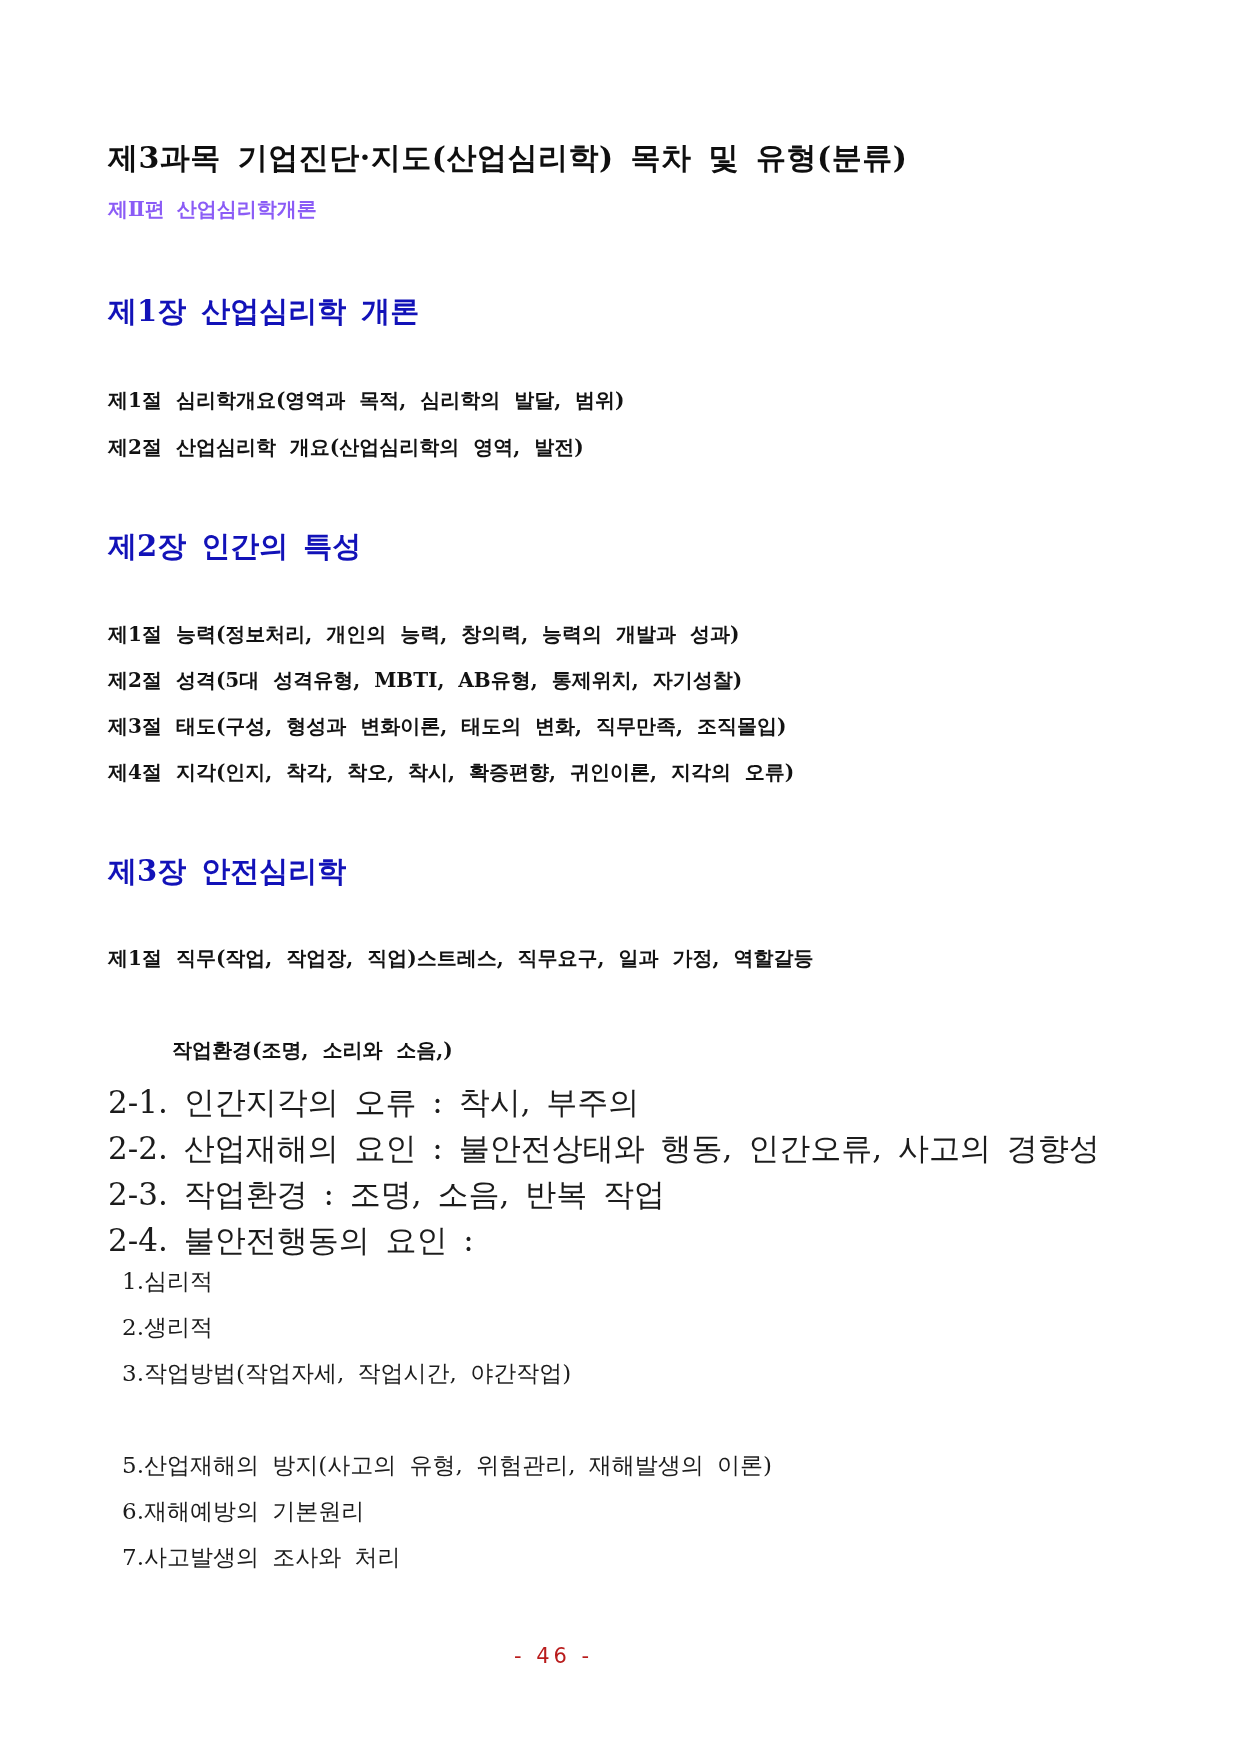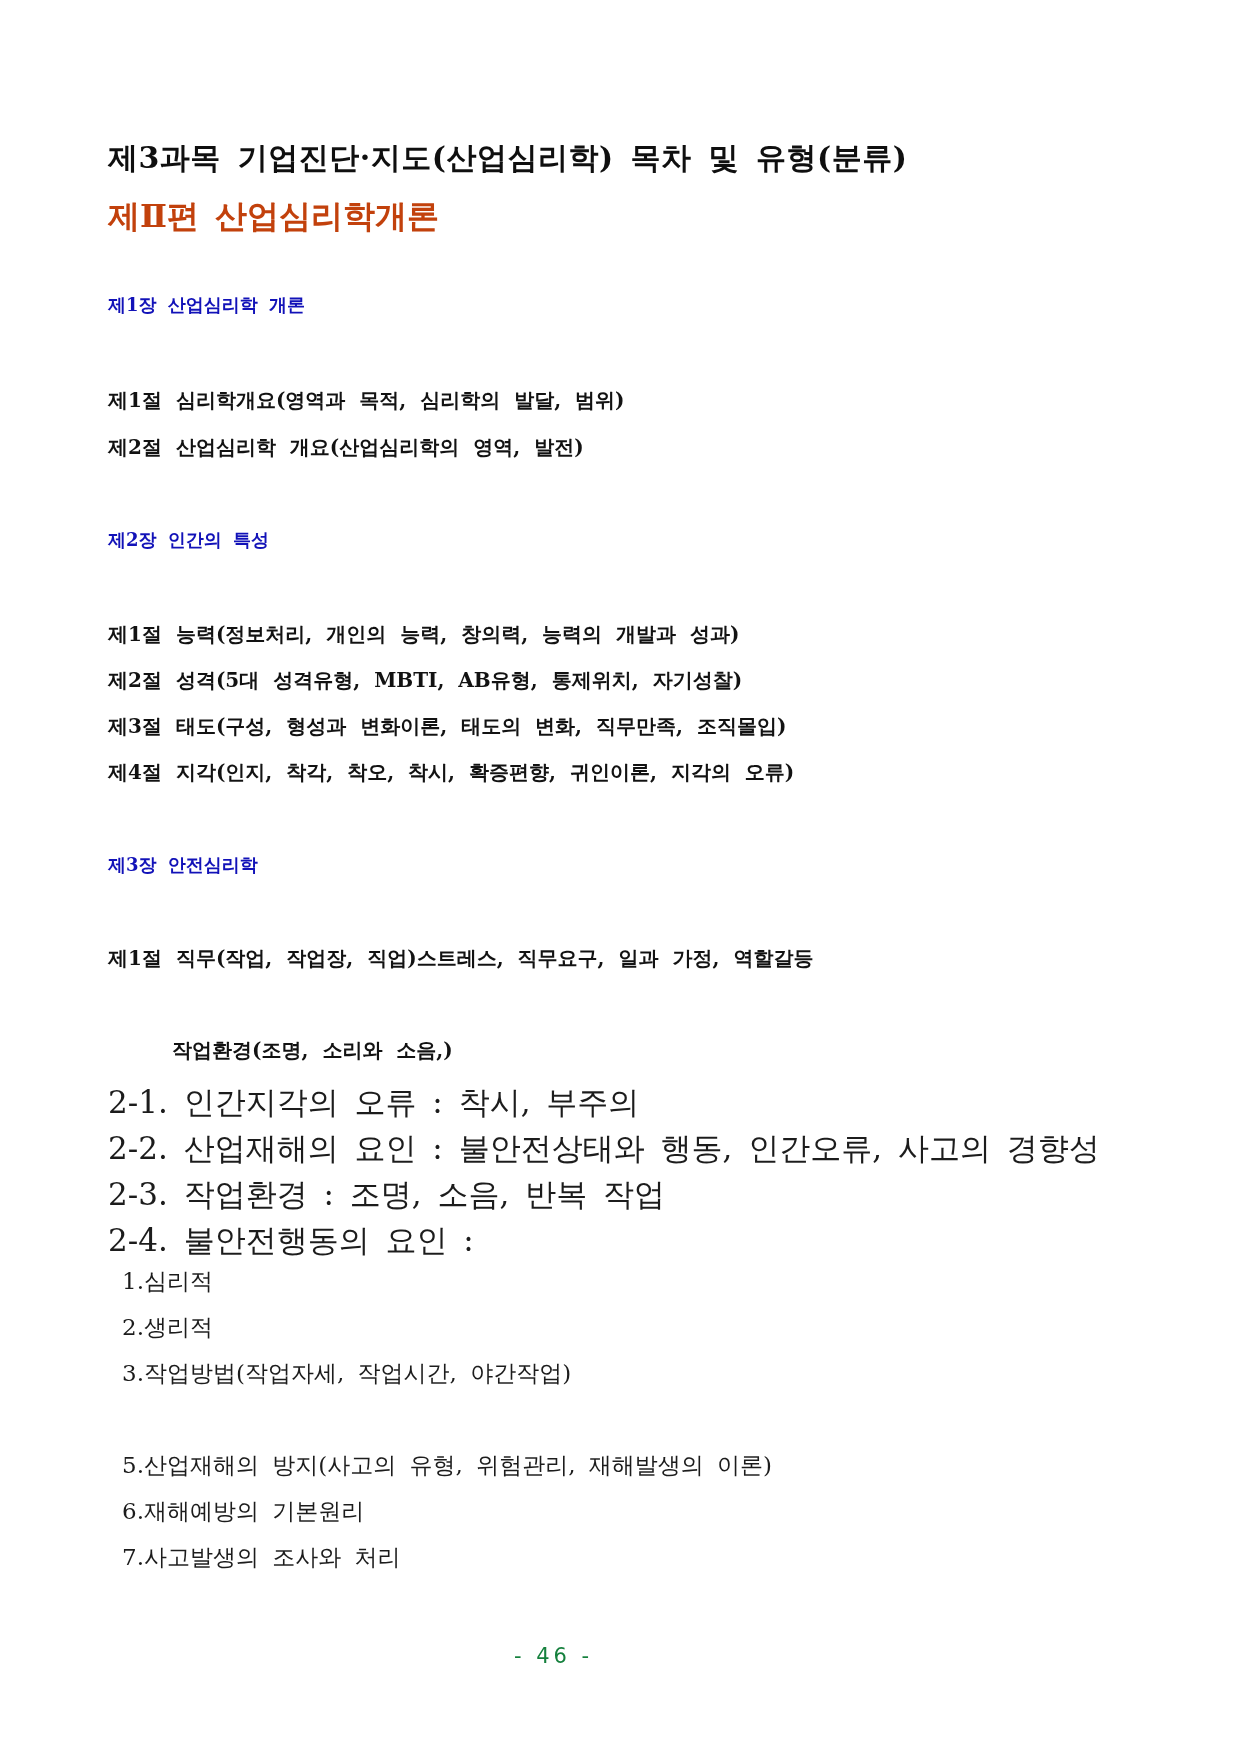--- a/index.html
+++ b/index.html
@@ -23,27 +23,27 @@
     line-height: 1.2;
   }
   .title {
     font-size: 30px;
     font-weight: bold;
     color: #0f0f0f;
     letter-spacing: 0.5px;
     word-spacing: 6px;
   }
   .part {
-    font-size: 32px;
+    font-size: 20px;
     font-weight: bold;
-    color: #c2410c;
+    color: #8b5cf6;
     word-spacing: 5px;
   }
   .chapter {
-    font-size: 18px;
+    font-size: 29px;
     font-weight: bold;
     color: #1212b8;
     word-spacing: 5px;
   }
   .section {
     font-size: 20px;
     font-weight: bold;
     color: #121212;
     word-spacing: 7px;
   }
@@ -64,21 +64,21 @@
     word-spacing: 6px;
   }
   .footer {
     position: absolute;
     top: 1644px;
     left: 0;
     width: 100%;
     text-align: center;
     font-family: "DejaVu Sans", sans-serif;
     font-size: 21px;
-    color: #15803d;
+    color: #b91c1c;
     letter-spacing: 4px;
   }
 </style>
 </head>
 <body>
 
 <div class="page">
 
   <div class="line title" style="top:140px">제3과목 기업진단·지도(산업심리학) 목차 및 유형(분류)</div>
 

